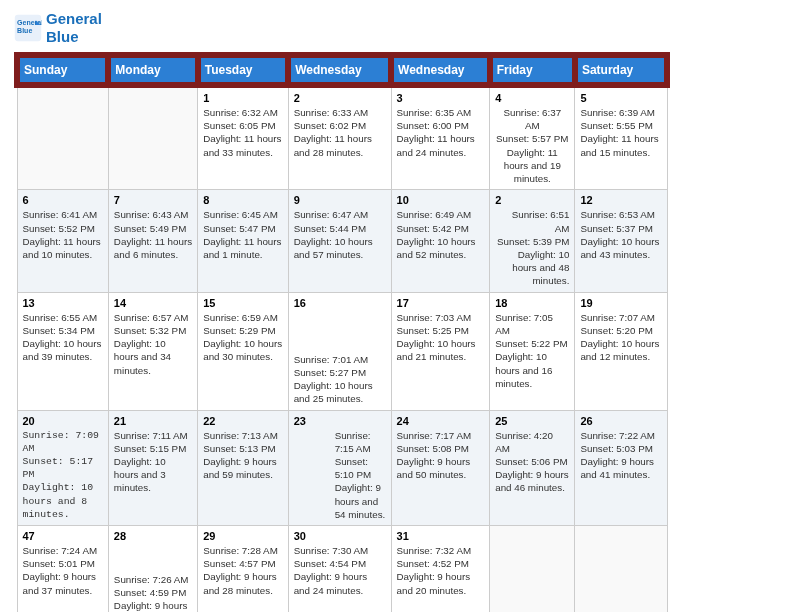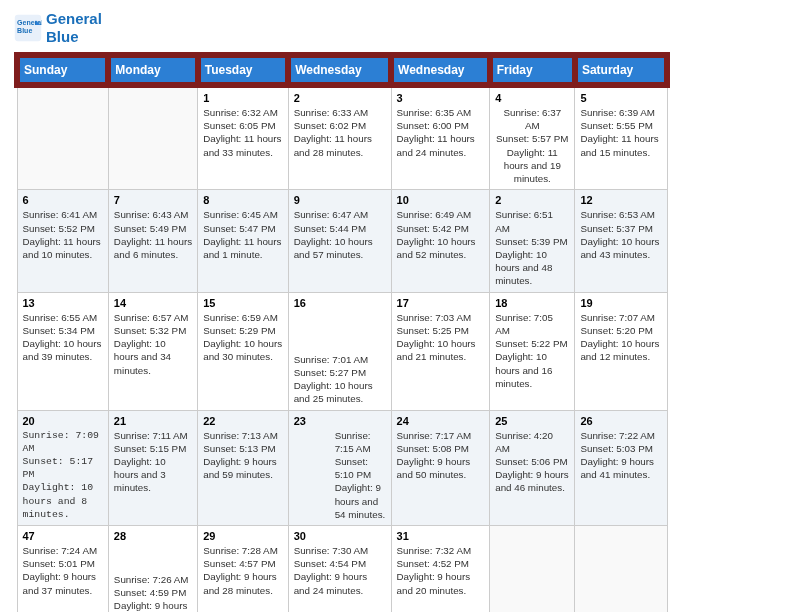--- a/index.html
+++ b/index.html
@@ -190,21 +190,21 @@
 Daylight: 10 hours and 57 minutes.</div>
           </td>
           <td>
             <div class="cell-day">10</div>
             <div class="cell-info" style="white-space: pre-line;">Sunrise: 6:49 AM
 Sunset: 5:42 PM
 Daylight: 10 hours and 52 minutes.</div>
           </td>
           <td>
             <div class="cell-day">2</div>
-            <div class="cell-info" style="white-space: pre-line;">Sunrise: 6:51 AM
+            <div class="cell-info" style="white-space: pre-line; text-align: right;">Sunrise: 6:51 AM
 Sunset: 5:39 PM
 Daylight: 10 hours and 48 minutes.</div>
           </td>
           <td>
             <div class="cell-day">12</div>
             <div class="cell-info" style="white-space: pre-line;">Sunrise: 6:53 AM
 Sunset: 5:37 PM
 Daylight: 10 hours and 43 minutes.</div>
           </td>
         </tr>

